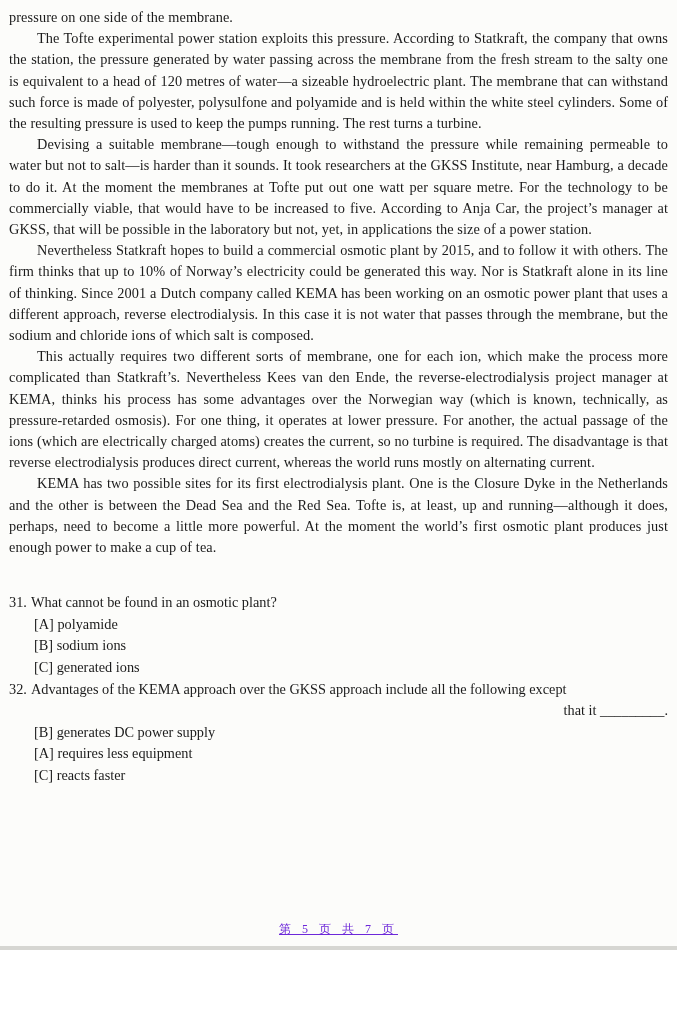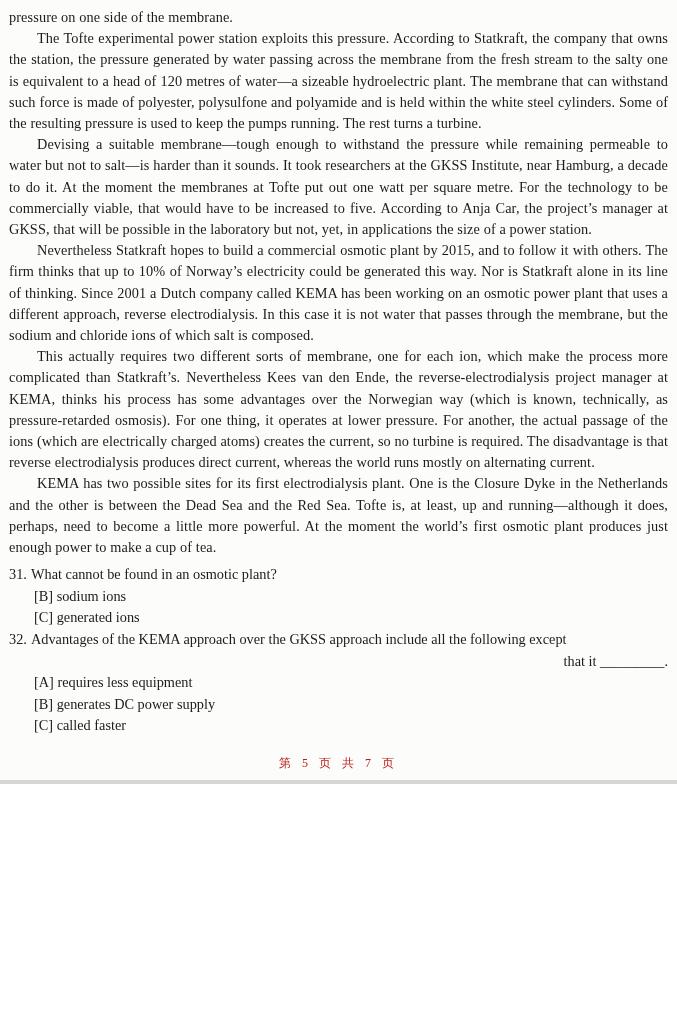--- a/index.html
+++ b/index.html
@@ -3,41 +3,41 @@
 <meta charset="utf-8">
 <style>
   html, body {
     margin: 0;
     padding: 0;
     background: #ffffff;
   }
   .page {
     position: relative;
     width: 677px;
-    height: 784px;
+    height: 950px;
     margin: 0 auto;
     background: #fcfcfa;
     color: #1b1b1b;
     font-family: "Liberation Serif", "DejaVu Serif", serif;
     box-sizing: border-box;
     padding: 7px 9px 0 9px;
     overflow: hidden;
   }
   .para {
     margin: 0;
     font-size: 14.3px;
     line-height: 21.2px;
     text-align: justify;
     letter-spacing: 0.1px;
   }
   .para.indent {
     text-indent: 28px;
   }
   .questions {
-    margin-top: 6px;
+    margin-top: 34px;
   }
   .q-head {
     font-size: 14.3px;
     line-height: 21.6px;
     padding-left: 26px;
     text-indent: -26px;
     text-align: justify;
   }
   .q-num {
     display: inline-block;
@@ -55,22 +55,23 @@
     line-height: 21.6px;
     padding-left: 25px;
   }
   .footer {
     position: absolute;
     left: 0;
     right: 0;
     bottom: 12px;
     text-align: center;
     font-size: 12px;
-    color: #b91c1c;
+    color: #6d28d9;
     letter-spacing: 4px;
+    text-decoration: underline;
   }
   .scan-edge {
     position: absolute;
     left: 0;
     right: 0;
     bottom: 0;
     height: 4px;
     background: #d6d6d2;
   }
 </style>
@@ -85,32 +86,33 @@
   <p class="para indent">Nevertheless Statkraft hopes to build a commercial osmotic plant by 2015, and to follow it with others. The firm thinks that up to 10% of Norway’s electricity could be generated this way. Nor is Statkraft alone in its line of thinking. Since 2001 a Dutch company called KEMA has been working on an osmotic power plant that uses a different approach, reverse electrodialysis. In this case it is not water that passes through the membrane, but the sodium and chloride ions of which salt is composed.</p>
   <p class="para indent">This actually requires two different sorts of membrane, one for each ion, which make the process more complicated than Statkraft’s. Nevertheless Kees van den Ende, the reverse-electrodialysis project manager at KEMA, thinks his process has some advantages over the Norwegian way (which is known, technically, as pressure-retarded osmosis). For one thing, it operates at lower pressure. For another, the actual passage of the ions (which are electrically charged atoms) creates the current, so no turbine is required. The disadvantage is that reverse electrodialysis produces direct current, whereas the world runs mostly on alternating current.</p>
   <p class="para indent">KEMA has two possible sites for its first electrodialysis plant. One is the Closure Dyke in the Netherlands and the other is between the Dead Sea and the Red Sea. Tofte is, at least, up and running—although it does, perhaps, need to become a little more powerful. At the moment the world’s first osmotic plant produces just enough power to make a cup of tea.</p>
 
   <div class="questions">
 
     <div>
       <div class="q-head">
         <span class="q-num">31.</span><span>What cannot be found in an osmotic plant?</span>
       </div>
+      <div class="option">[A] polyamide</div>
       <div class="option">[B] sodium ions</div>
       <div class="option">[C] generated ions</div>
     </div>
 
     <div>
       <div class="q-head">
         <span class="q-num">32.</span><span>Advantages of the KEMA approach over the GKSS approach include all the following except</span>
       </div>
       <div class="q-line2">that it _________.</div>
+      <div class="option">[B] generates DC power supply</div>
       <div class="option">[A] requires less equipment</div>
-      <div class="option">[B] generates DC power supply</div>
-      <div class="option">[C] called faster</div>
+      <div class="option">[C] reacts faster</div>
     </div>
 
   </div>
 
   <div class="footer">第 5 页 共 7 页</div>
   <div class="scan-edge"></div>
 
 </div>
 
 </body></html>

